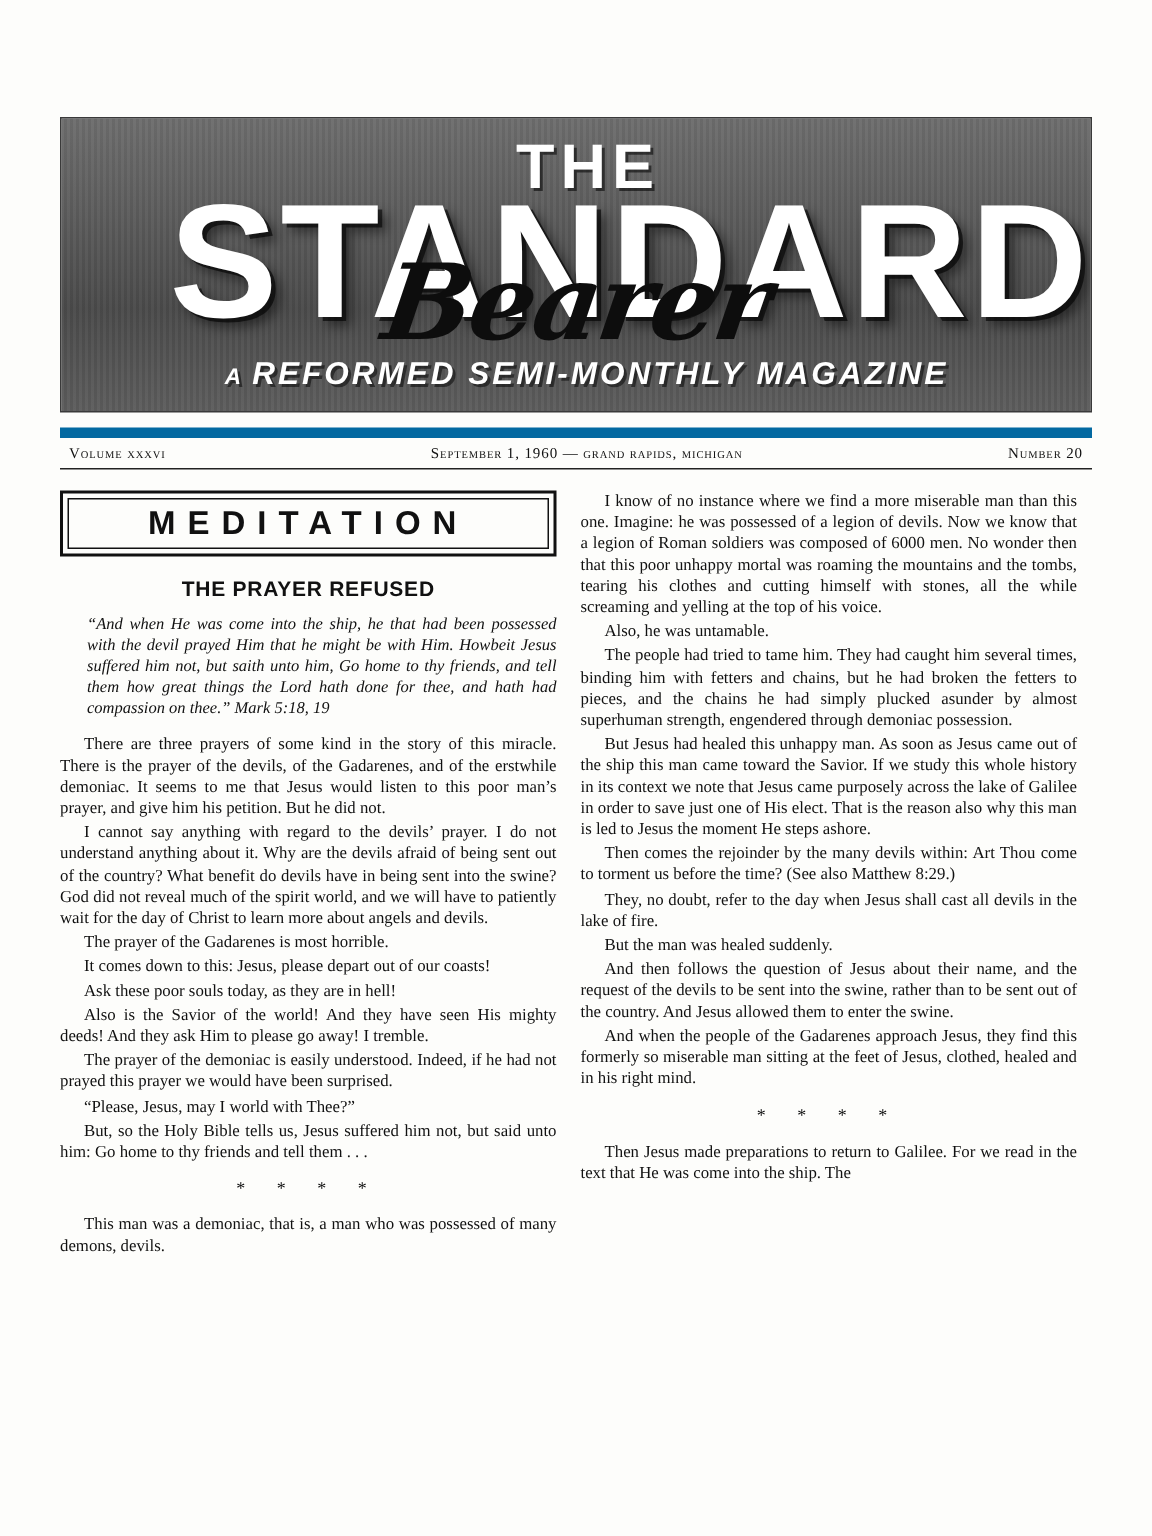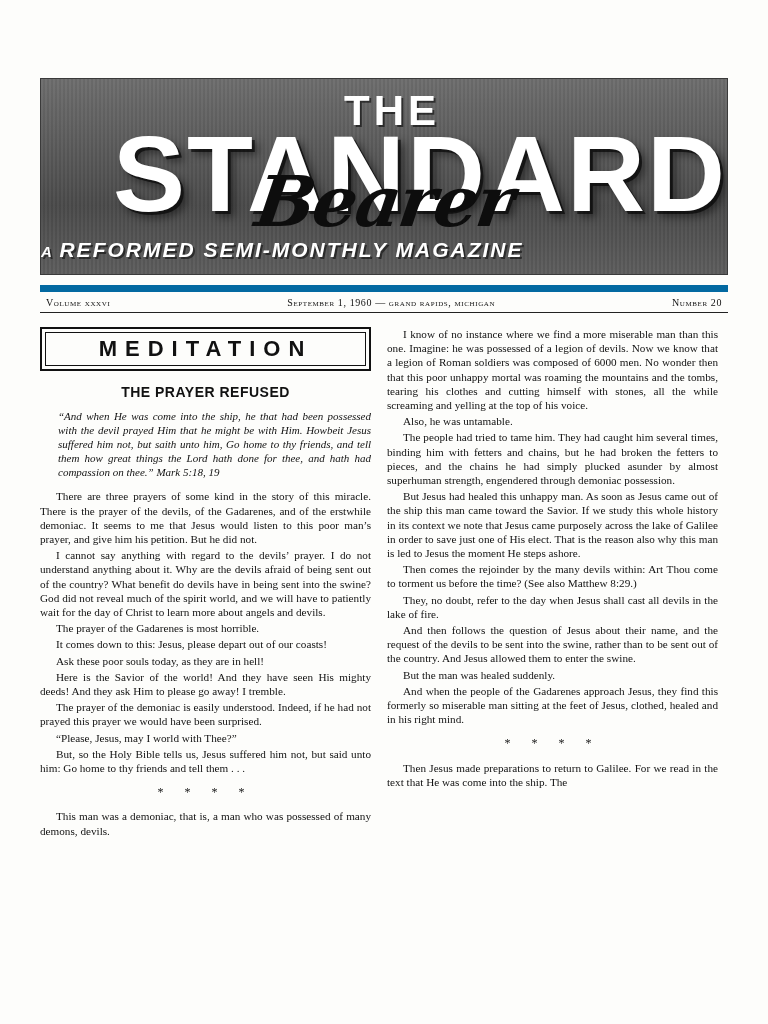--- a/index.html
+++ b/index.html
@@ -86,29 +86,31 @@
     letter-spacing: -2px;
     z-index: 4;
     transform: skewX(-8deg);
     white-space: nowrap;
   }
   .mast-sub {
     position: absolute;
     bottom: 12px;
     left: 0;
     right: 0;
+    text-align: center;
     font-family: "Liberation Sans", sans-serif;
     font-style: italic;
     font-weight: bold;
     font-size: 21px;
     letter-spacing: 2px;
     color: #ffffff;
     text-shadow: 2px 2px 0 rgba(0,0,0,0.5);
     z-index: 3;
     white-space: nowrap;
+    padding-left: 14px;
   }
   .mast-sub .small { font-size: 15px; }
 
   
   .issue-bar {
     margin-top: 10px;
     border-top: 7px solid #0369a1;
     border-bottom: 1px solid #222;
     padding: 5px 6px 4px 6px;
     display: flex;
@@ -204,36 +206,36 @@
       <div class="meditation-box">
         <div class="meditation-box-inner">MEDITATION</div>
       </div>
       <div class="article-title">THE PRAYER REFUSED</div>
       <div class="scripture">“And when He was come into the ship, he that had been possessed with the devil prayed Him that he might be with Him. Howbeit Jesus suffered him not, but saith unto him, Go home to thy friends, and tell them how great things the Lord hath done for thee, and hath had compassion on thee.” Mark 5:18, 19</div>
       <p>There are three prayers of some kind in the story of this miracle. There is the prayer of the devils, of the Gadarenes, and of the erstwhile demoniac. It seems to me that Jesus would listen to this poor man’s prayer, and give him his petition. But he did not.</p>
       <p>I cannot say anything with regard to the devils’ prayer. I do not understand anything about it. Why are the devils afraid of being sent out of the country? What benefit do devils have in being sent into the swine? God did not reveal much of the spirit world, and we will have to patiently wait for the day of Christ to learn more about angels and devils.</p>
       <p>The prayer of the Gadarenes is most horrible.</p>
       <p>It comes down to this: Jesus, please depart out of our coasts!</p>
       <p>Ask these poor souls today, as they are in hell!</p>
-      <p>Here is the Savior of the world! And they have seen His mighty deeds! And they ask Him to please go away! I tremble.</p>
+      <p>Also is the Savior of the world! And they have seen His mighty deeds! And they ask Him to please go away! I tremble.</p>
       <p>The prayer of the demoniac is easily understood. Indeed, if he had not prayed this prayer we would have been surprised.</p>
       <p>“Please, Jesus, may I world with Thee?”</p>
       <p>But, so the Holy Bible tells us, Jesus suffered him not, but said unto him: Go home to thy friends and tell them . . .</p>
       <div class="stars">* * * *</div>
       <p>This man was a demoniac, that is, a man who was possessed of many demons, devils.</p>
     </div>
 
     <div class="col">
       <p>I know of no instance where we find a more miserable man than this one. Imagine: he was possessed of a legion of devils. Now we know that a legion of Roman soldiers was composed of 6000 men. No wonder then that this poor unhappy mortal was roaming the mountains and the tombs, tearing his clothes and cutting himself with stones, all the while screaming and yelling at the top of his voice.</p>
       <p>Also, he was untamable.</p>
       <p>The people had tried to tame him. They had caught him several times, binding him with fetters and chains, but he had broken the fetters to pieces, and the chains he had simply plucked asunder by almost superhuman strength, engendered through demoniac possession.</p>
       <p>But Jesus had healed this unhappy man. As soon as Jesus came out of the ship this man came toward the Savior. If we study this whole history in its context we note that Jesus came purposely across the lake of Galilee in order to save just one of His elect. That is the reason also why this man is led to Jesus the moment He steps ashore.</p>
       <p>Then comes the rejoinder by the many devils within: Art Thou come to torment us before the time? (See also Matthew 8:29.)</p>
       <p>They, no doubt, refer to the day when Jesus shall cast all devils in the lake of fire.</p>
+      <p>But the man was healed suddenly.</p>
       <p>And then follows the question of Jesus about their name, and the request of the devils to be sent into the swine, rather than to be sent out of the country. And Jesus allowed them to enter the swine.</p>
-      <p>But the man was healed suddenly.</p>
       <p>And when the people of the Gadarenes approach Jesus, they find this formerly so miserable man sitting at the feet of Jesus, clothed, healed and in his right mind.</p>
       <div class="stars">* * * *</div>
       <p>Then Jesus made preparations to return to Galilee. For we read in the text that He was come into the ship. The</p>
     </div>
 
   </div>
 </div>
 
 </body></html>

